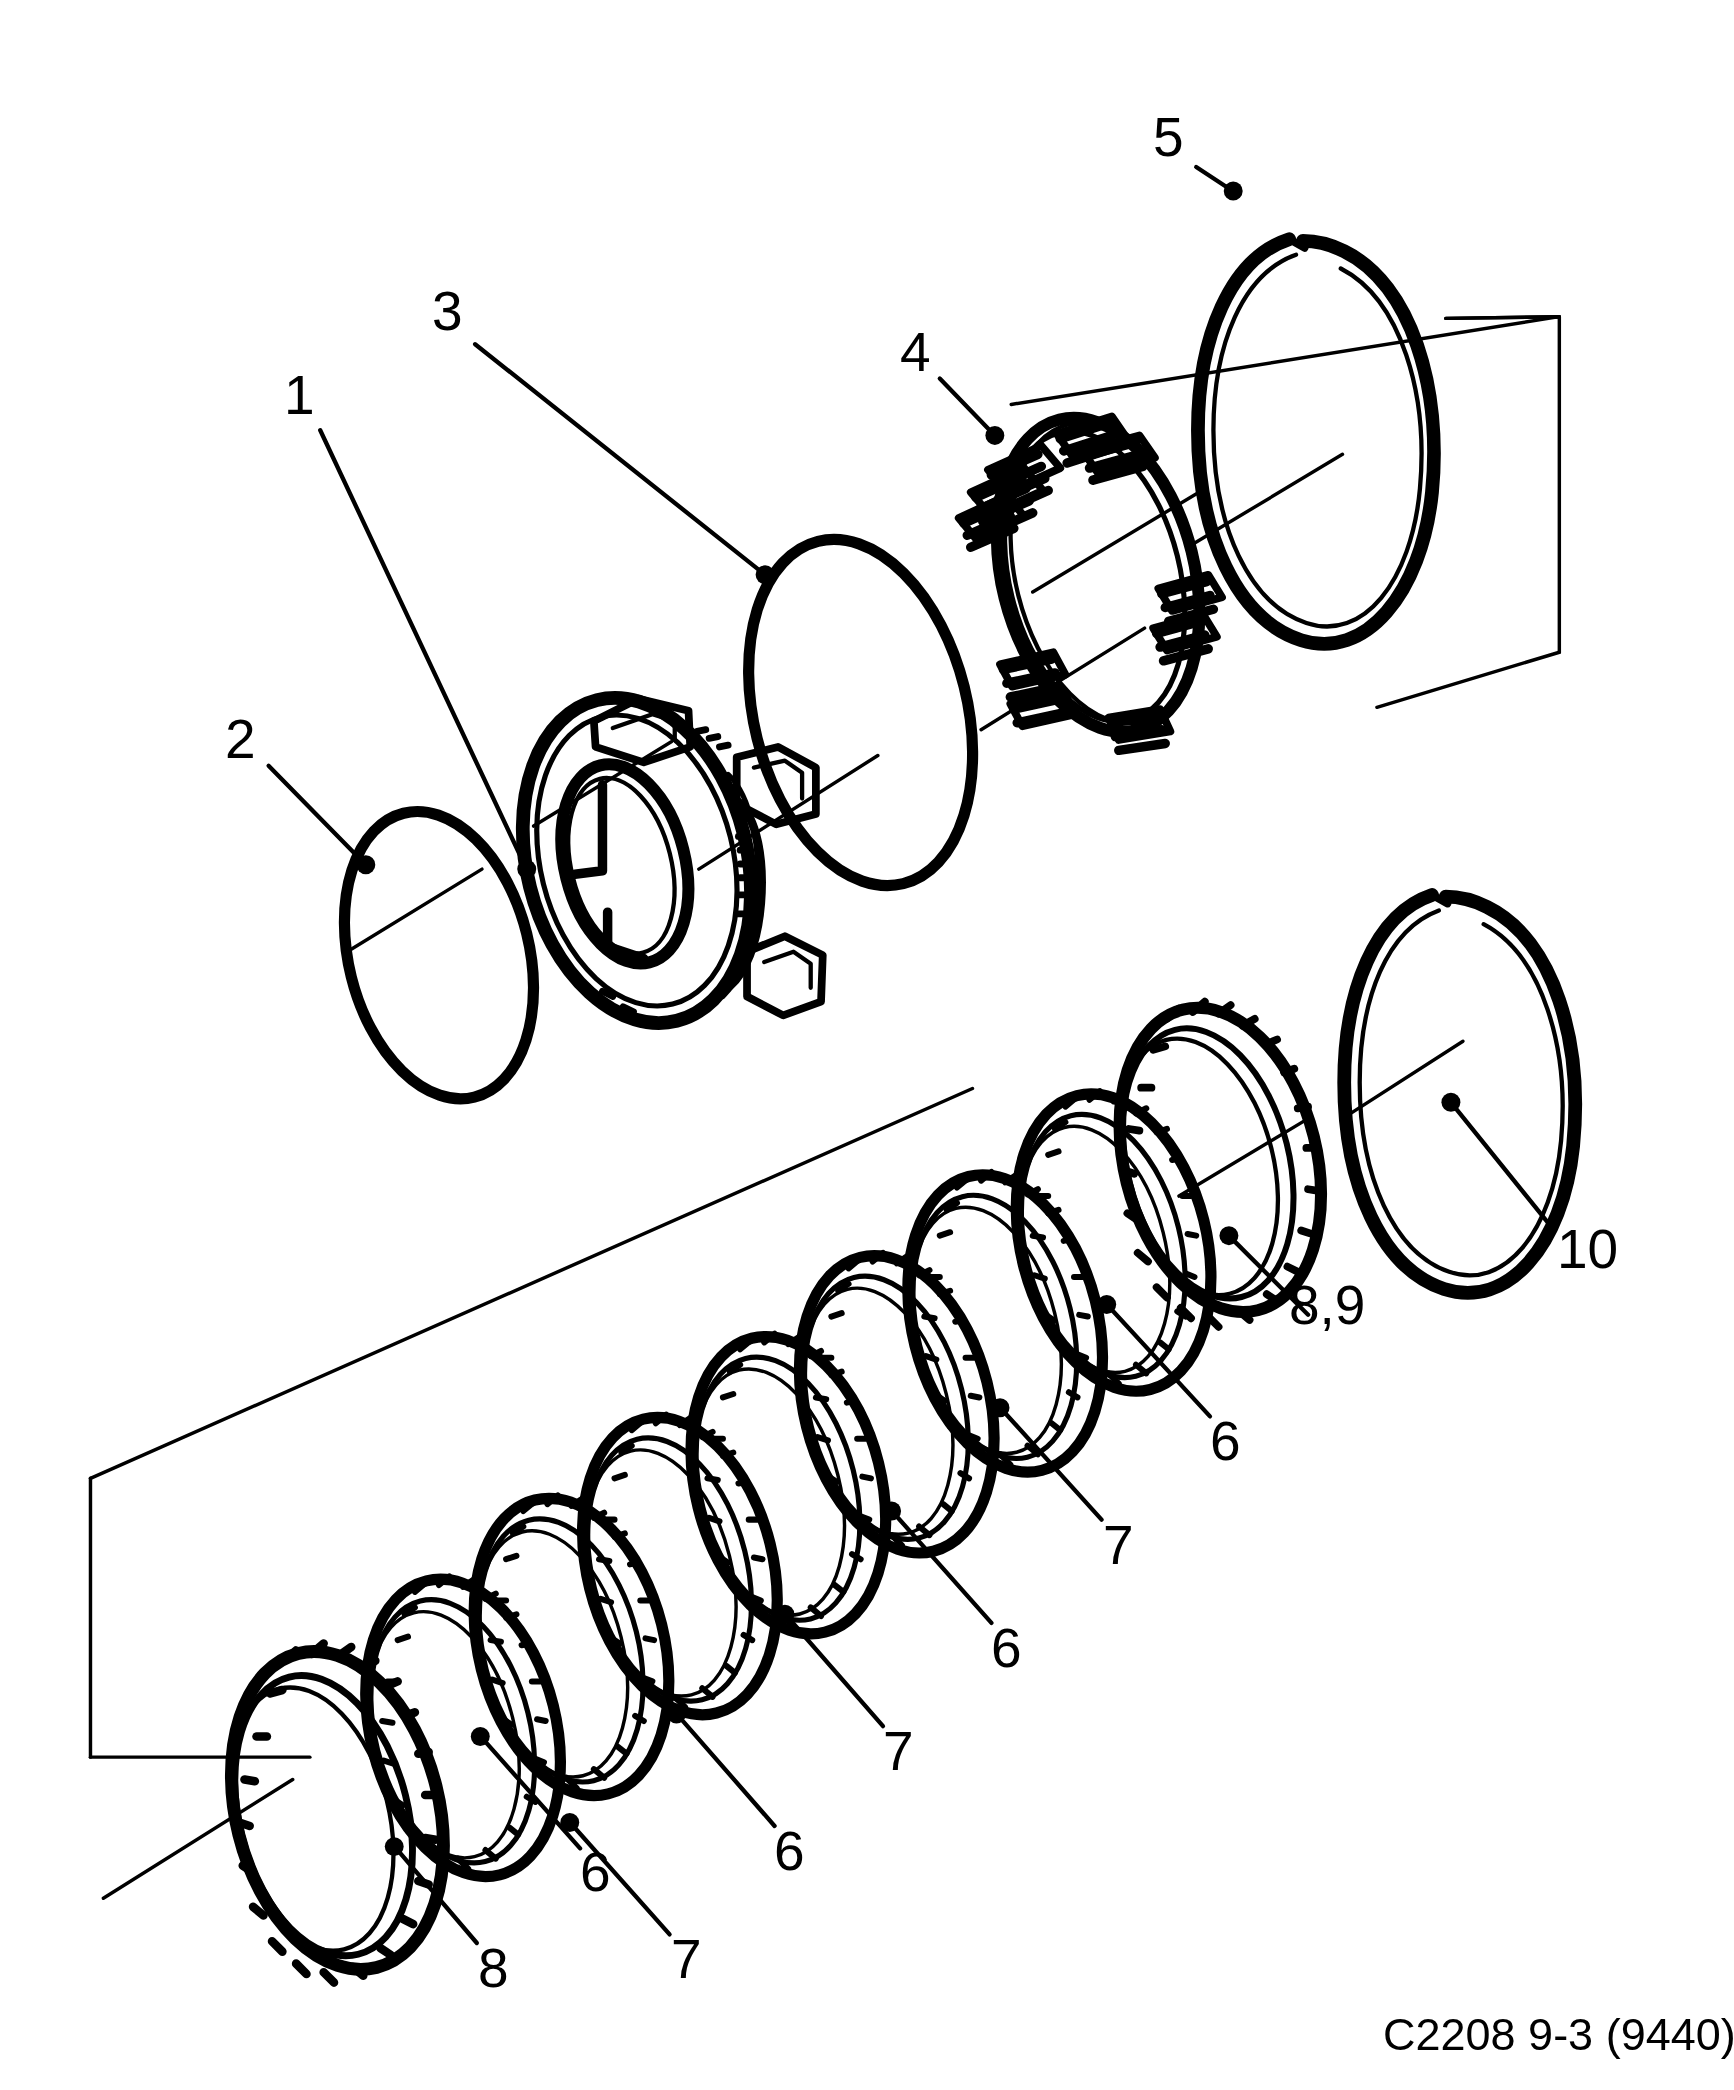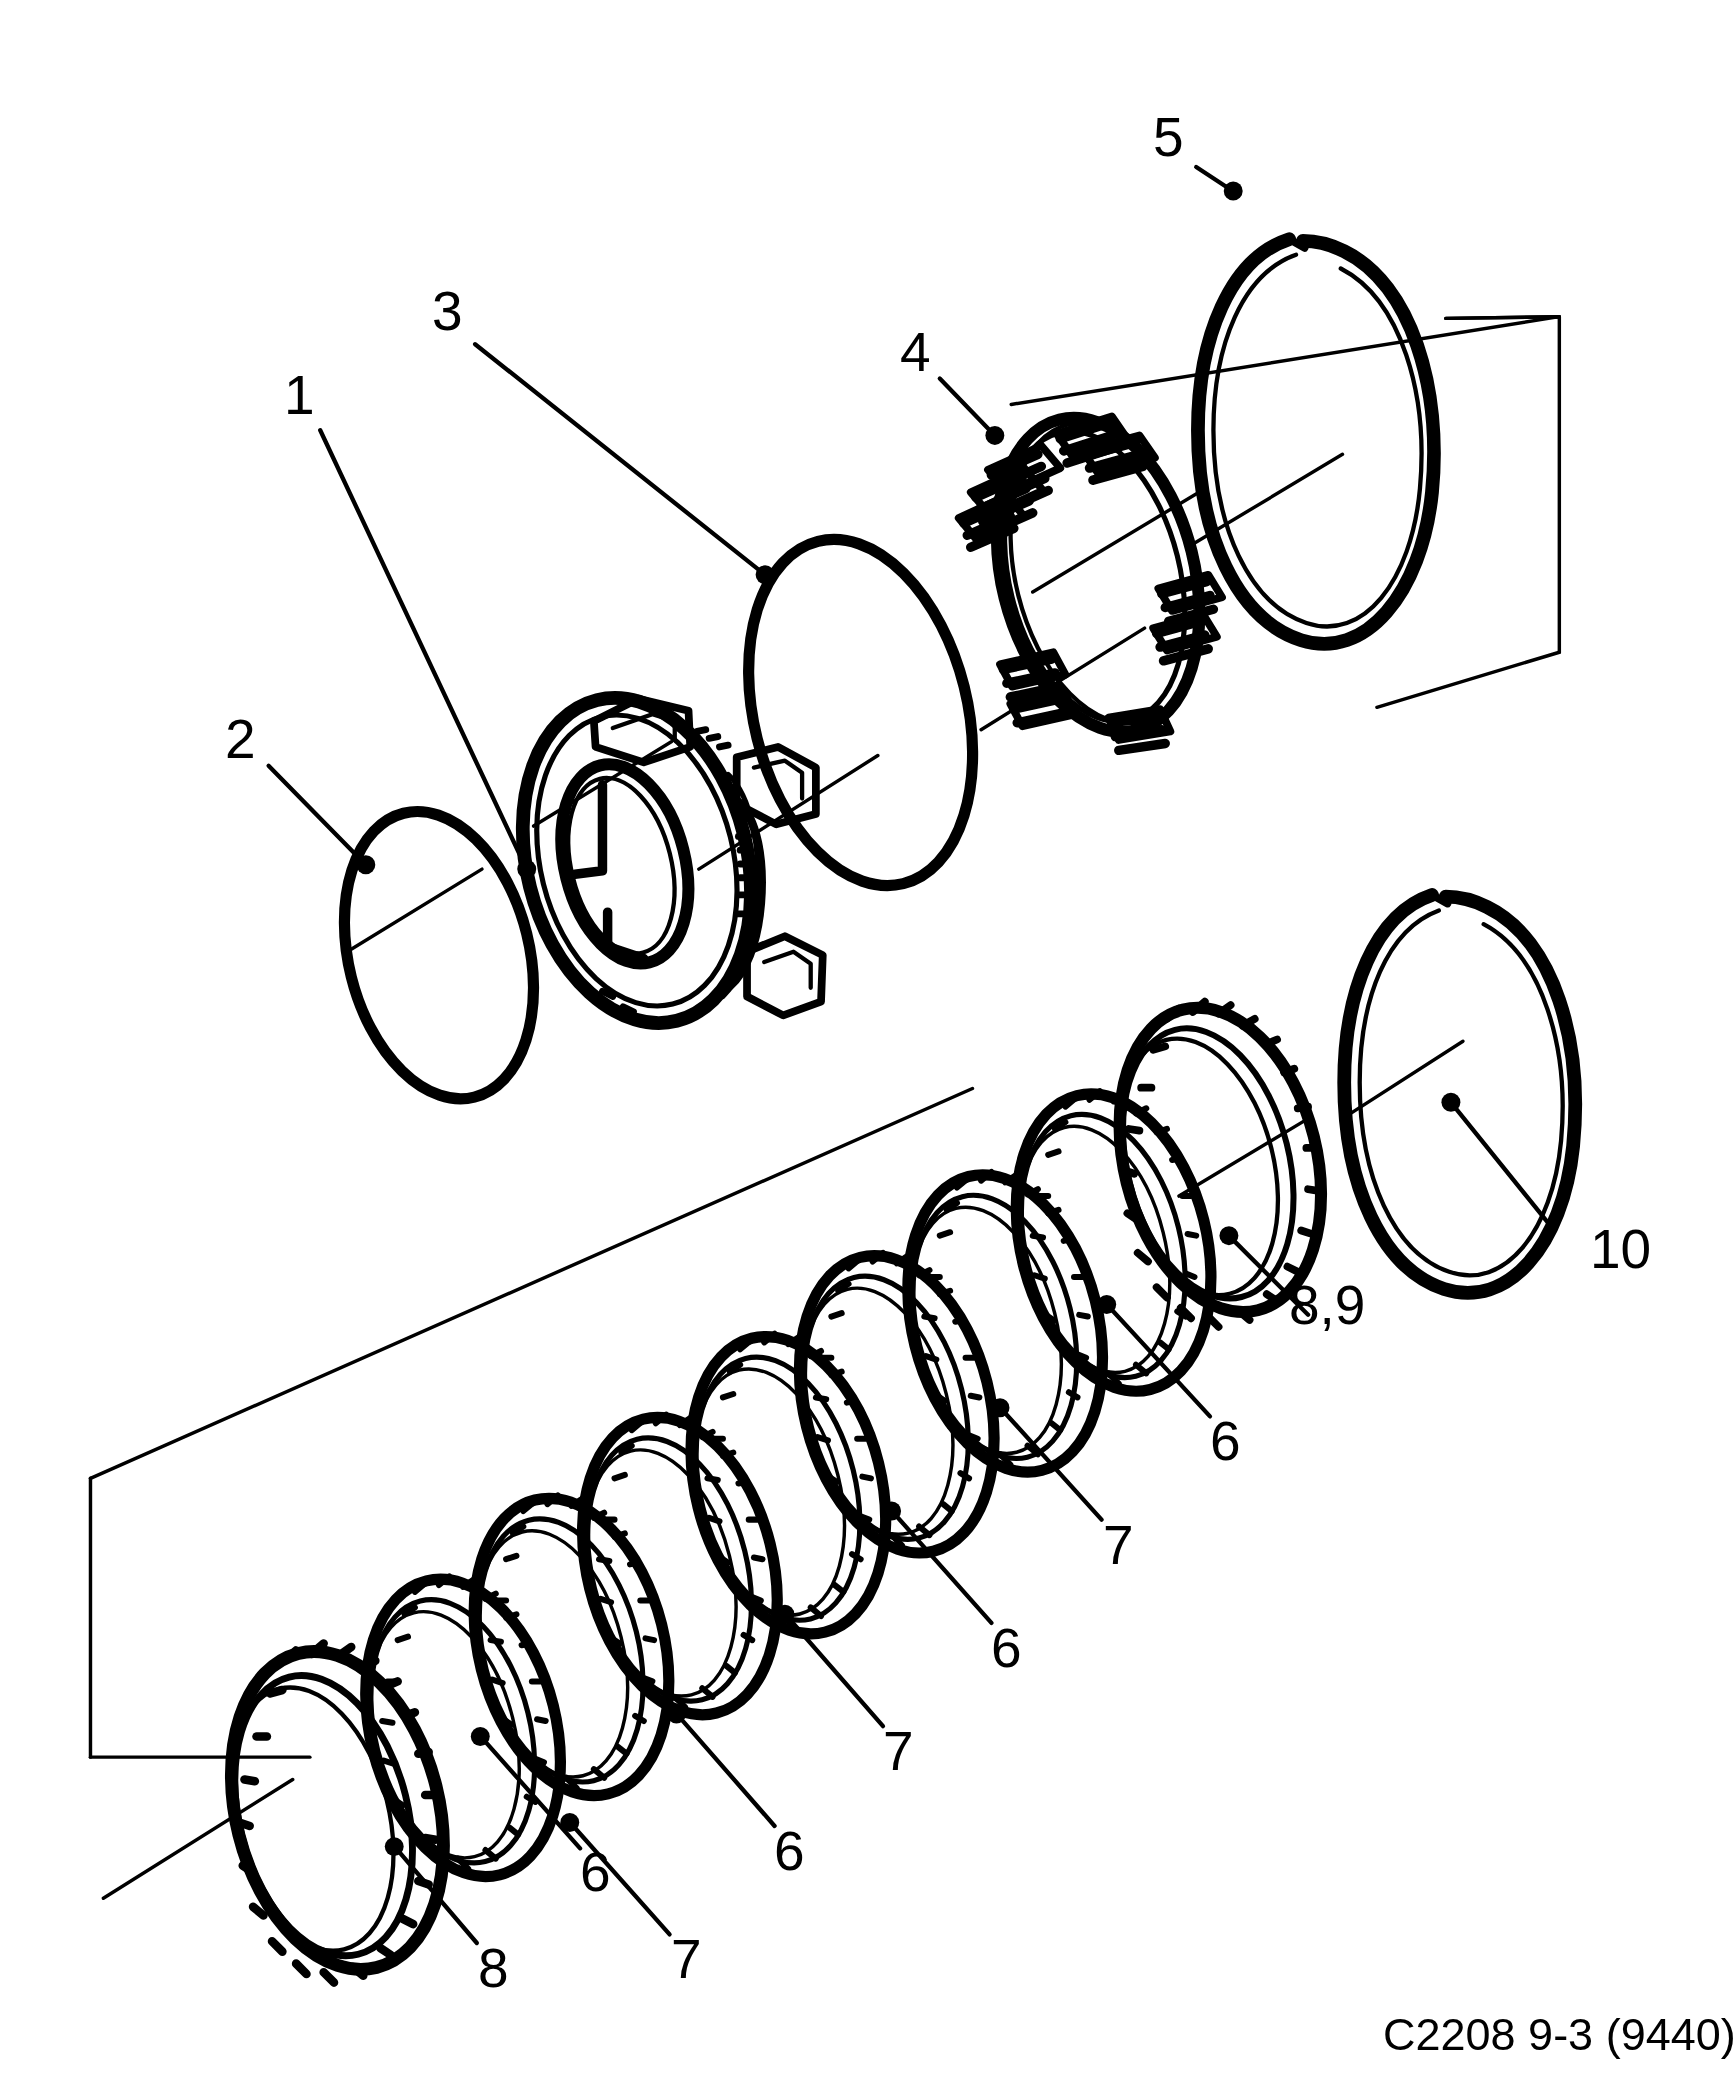--- a/index.html
+++ b/index.html
@@ -466,21 +466,21 @@
   </g>
 
   </g>
 </svg>
 
 <div class="callout" style="left:284px;  top:368px;">1</div>
 <div class="callout" style="left:225px;  top:712px;">2</div>
 <div class="callout" style="left:432px;  top:284px;">3</div>
 <div class="callout" style="left:900px; top:325px;">4</div>
 <div class="callout" style="left:1153px; top:110px;">5</div>
-<div class="callout" style="left:1590px; top:1222px;">10</div>
+<div class="callout" style="left:1557px; top:1222px;">10</div>
 <div class="callout" style="left:1289px; top:1278px;text-align:center;">8,9</div>
 <div class="callout" style="left:1210px; top:1414px;">6</div>
 <div class="callout" style="left:1103px; top:1518px;">7</div>
 <div class="callout" style="left:991px; top:1621px;">6</div>
 <div class="callout" style="left:883px; top:1724px;">7</div>
 <div class="callout" style="left:774px;  top:1824px;">6</div>
 <div class="callout" style="left:671px; top:1932px;">7</div>
 <div class="callout" style="left:580px;  top:1845px;">6</div>
 <div class="callout" style="left:478px;  top:1941px;">8</div>
 

